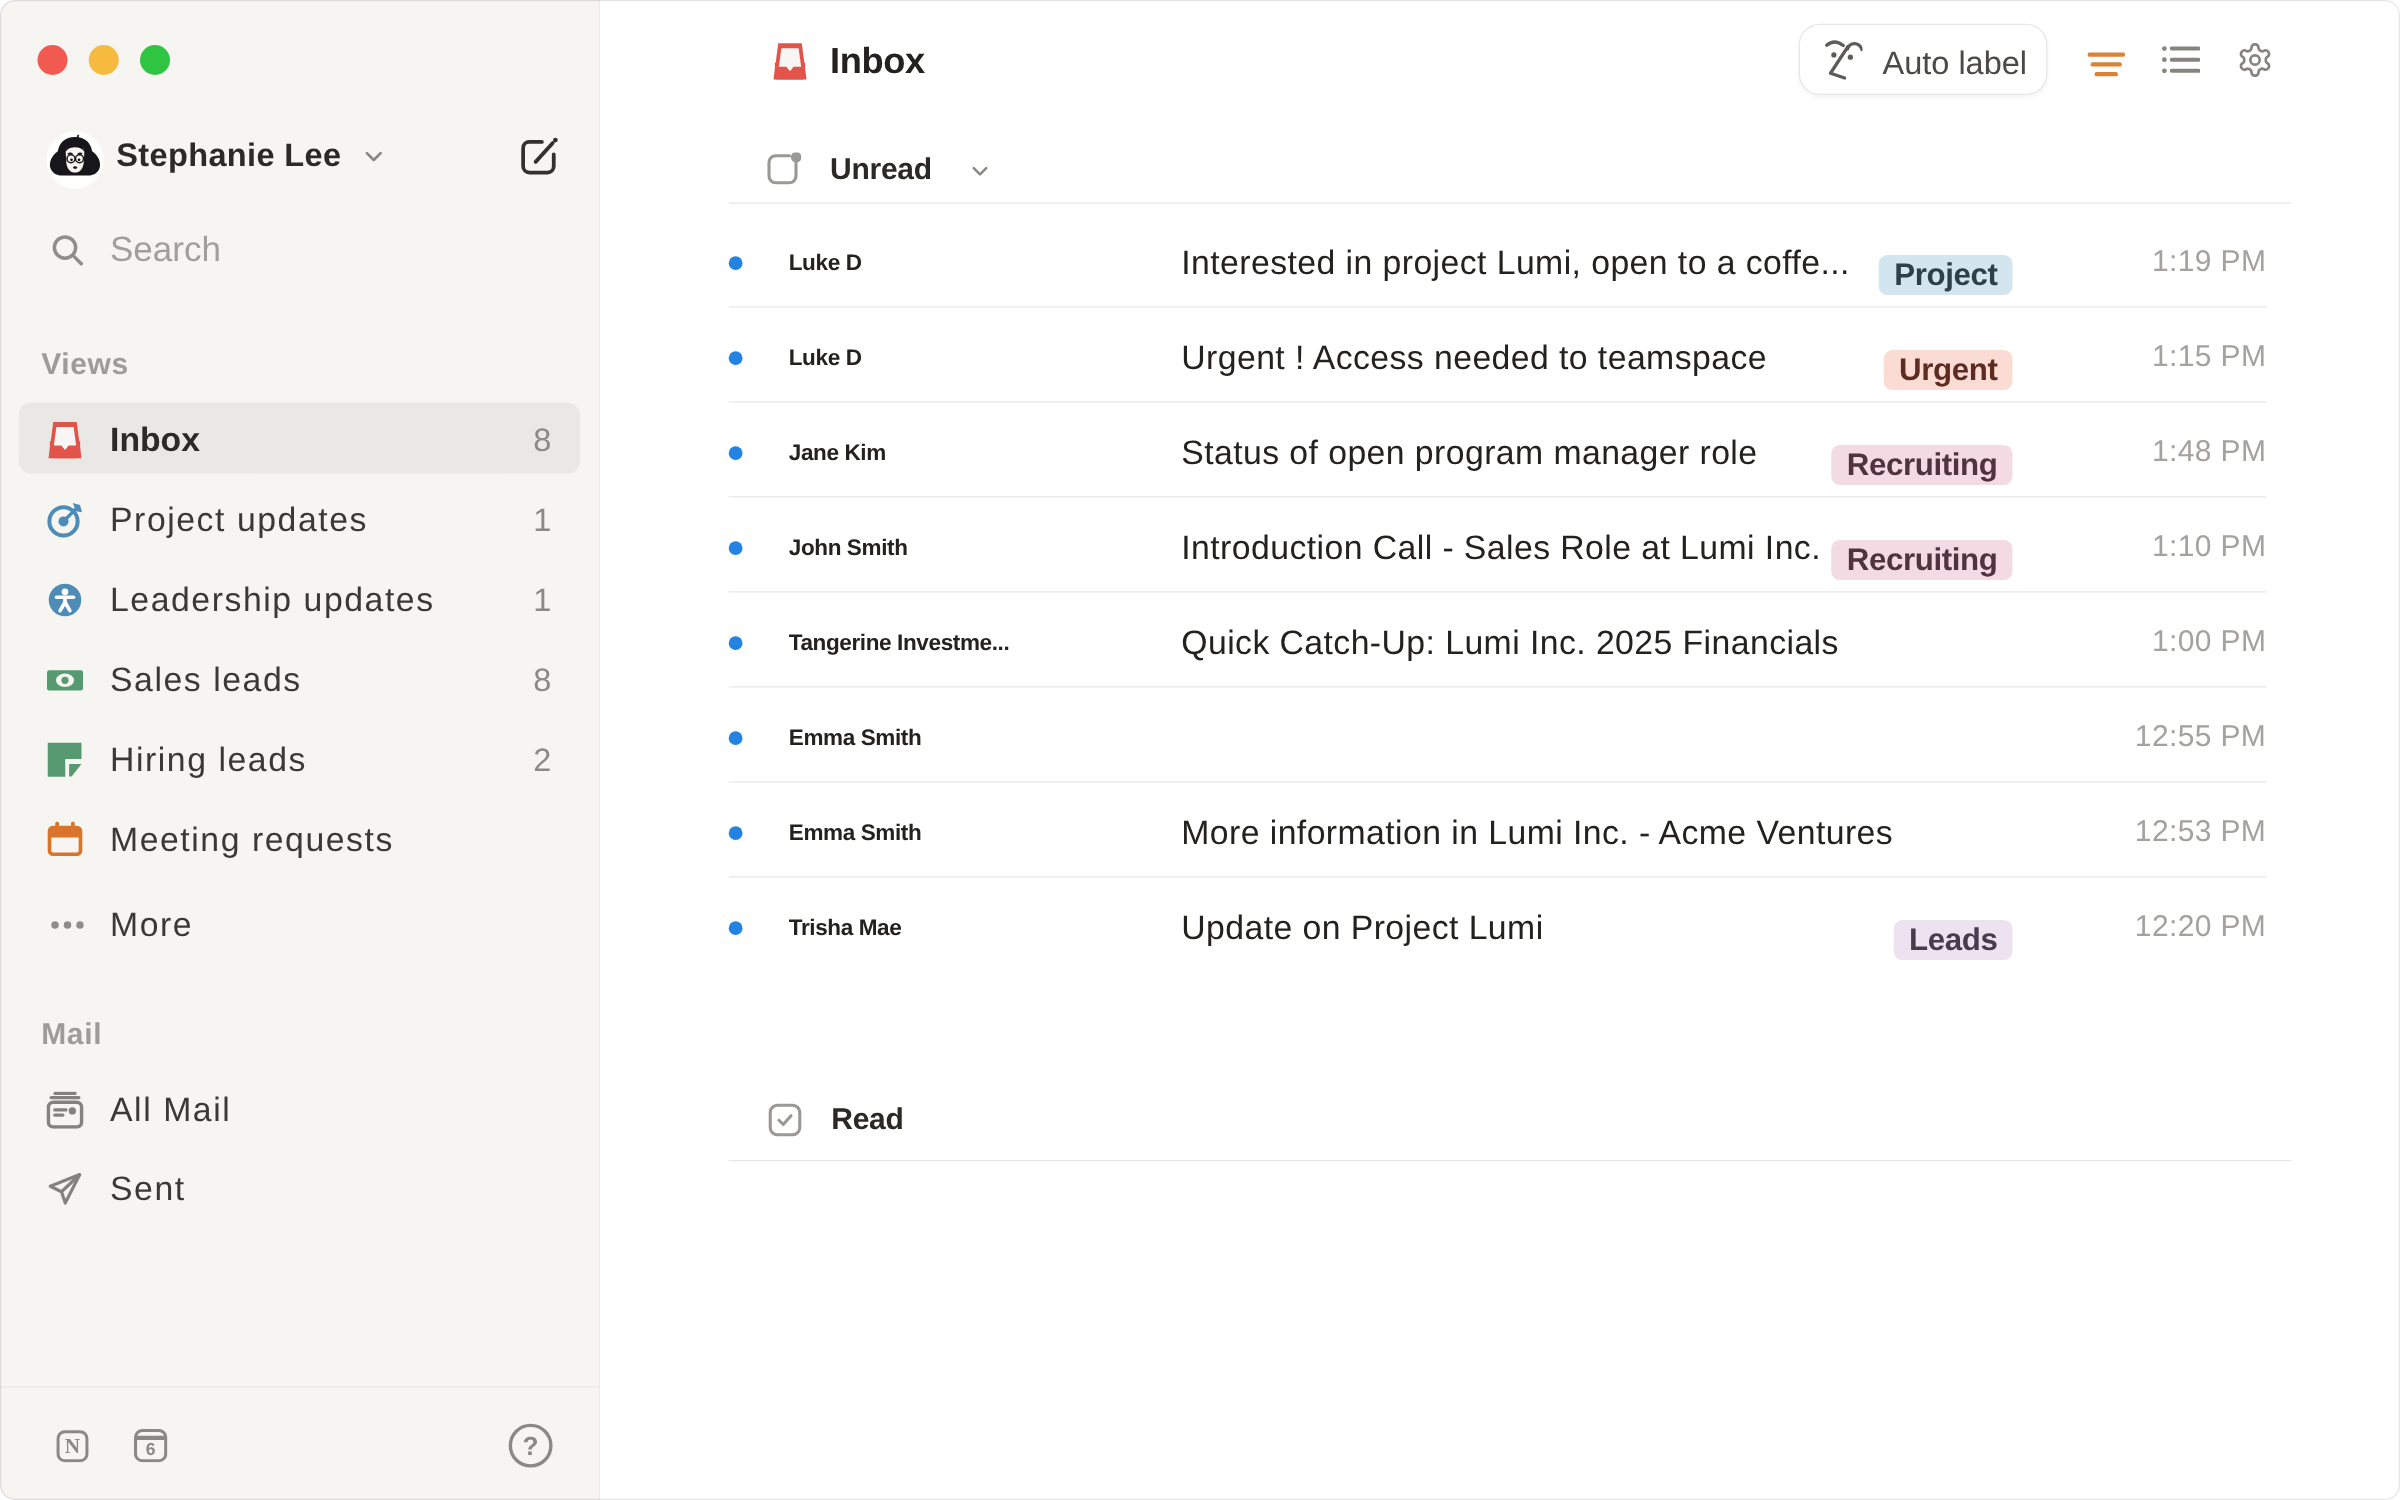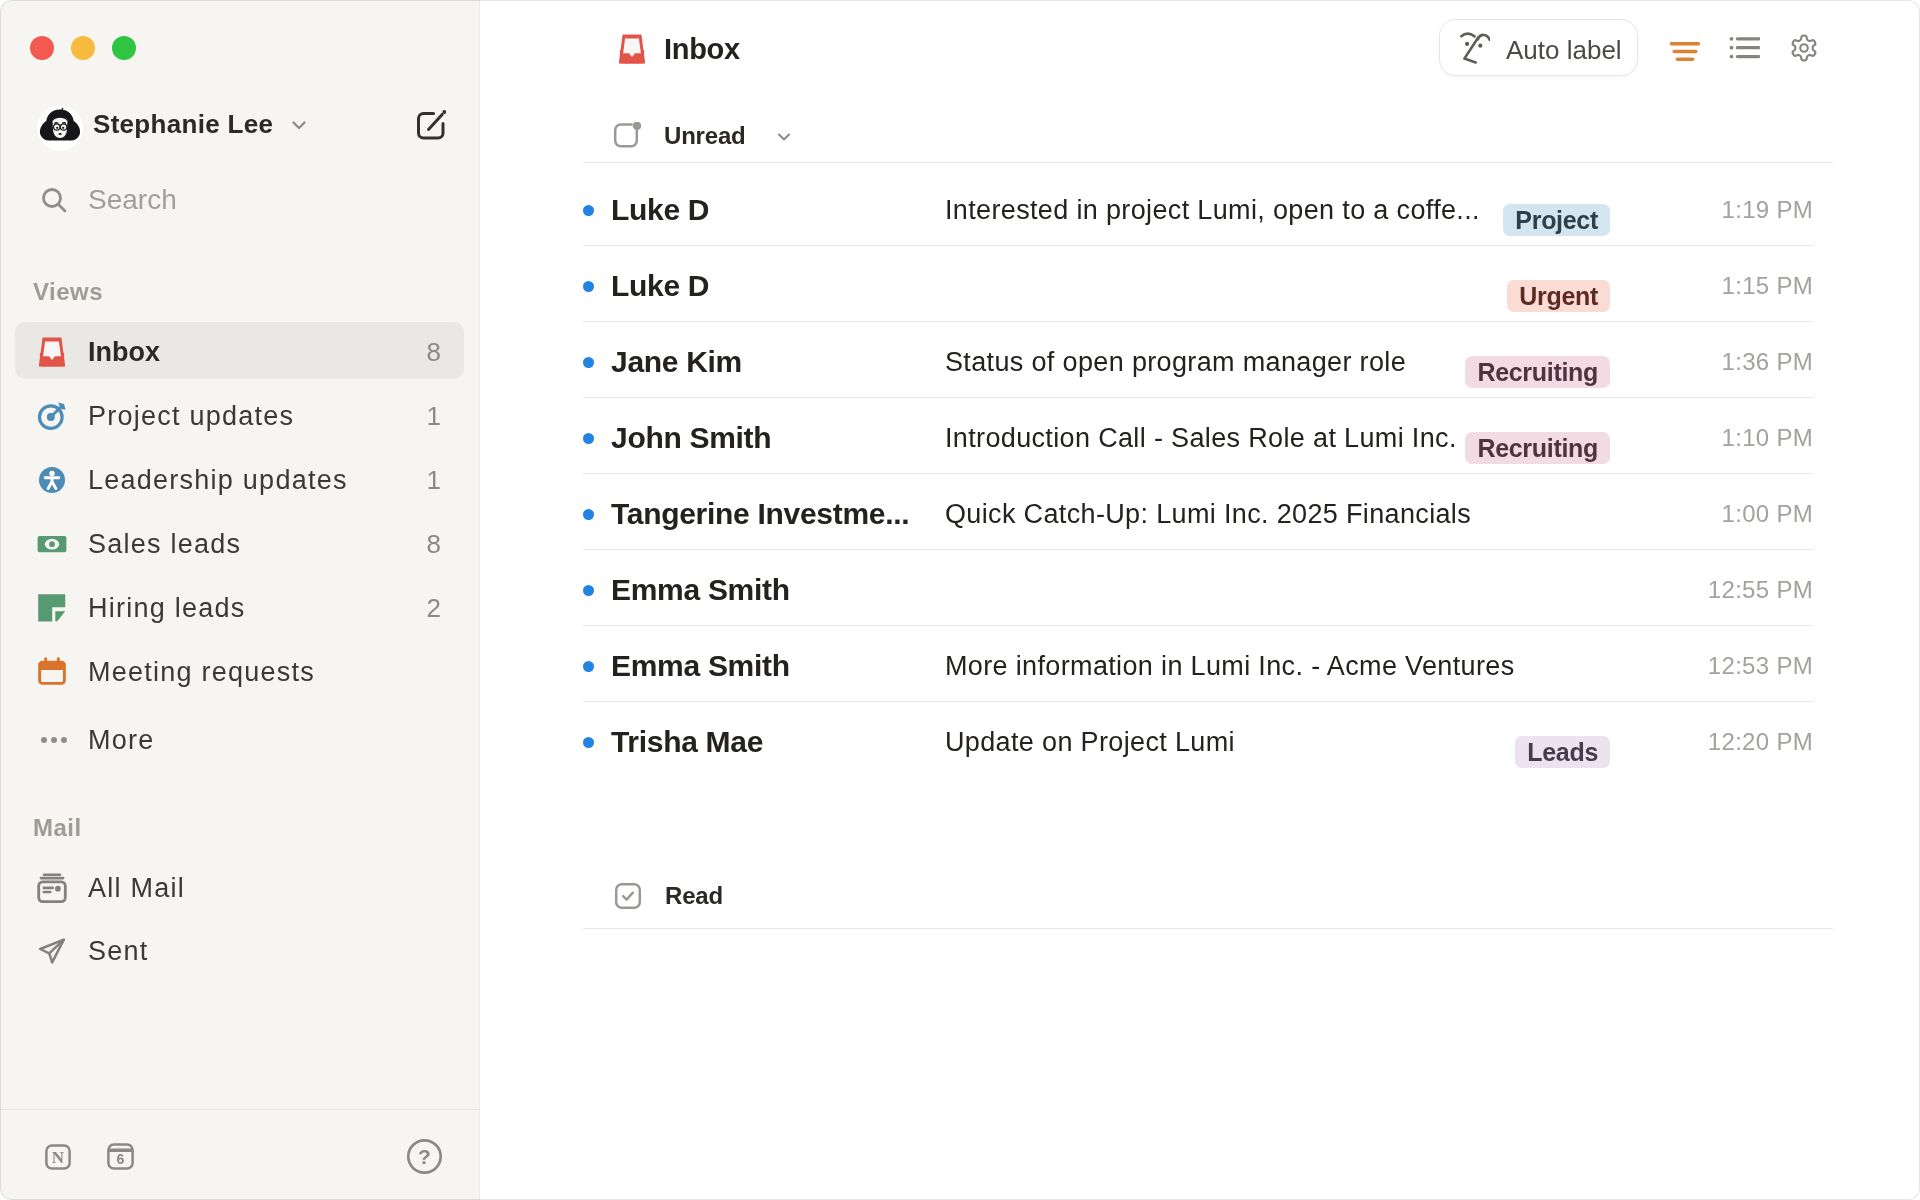--- a/index.html
+++ b/index.html
@@ -16,21 +16,21 @@
 .srow .tx { position:absolute; left:88px; font-size:27px; color:#3a3935; letter-spacing:1.25px; white-space:nowrap; }
 .srow .ct { position:absolute; right:39px; font-size:26px; color:#8b8a86; }
 .slabel { position:absolute; left:33px; font-size:24px; font-weight:700; color:#9d9c97; letter-spacing:0.5px; }
 .selpill { position:absolute; left:15px; top:322px; width:449px; height:57px; background:#e9e8e4; border-radius:10px; }
 
 .mrow { position:absolute; width:1230px; display:flex; align-items:center; padding-top:5px; }
 .sep { position:absolute; height:1px; background:#e9e8e5; }
 .tag { position:absolute; height:32px; display:flex; align-items:center; padding:0 12px; border-radius:7px; font-size:25px; font-weight:600; letter-spacing:-0.3px;margin-top:20px; }
 .time { position:absolute; right:0; font-size:24px; color:#a4a29e; letter-spacing:0.3px; }
 .bdot { position:absolute; left:0; width:11px; height:11px; background:#2383e2; border-radius:50%; }
-.sender { position:absolute; left:28px; font-size:30px; font-weight:700; color:#23221f; letter-spacing:-0.3px; white-space:nowrap; }
+.sender { position:absolute; left:48px; font-size:18px; font-weight:700; color:#23221f; letter-spacing:-0.3px; white-space:nowrap; }
 .subject { position:absolute; left:362px; font-size:27px; color:#23221f; letter-spacing:0.35px; white-space:nowrap; }
 .seclabel { font-size:24px; font-weight:700; color:#2a2926; letter-spacing:-0.2px; }
 </style>
 </head>
 <body>
 <div class="win">
     <div style="position:absolute; inset:0; border-radius:12px; box-shadow:inset 0 0 0 1px rgba(0,0,0,0.10); z-index:99; pointer-events:none;"></div>
 <aside>
   <div class="dot" style="left:30px; background:#f25a51;"></div>
   <div class="dot" style="left:71px; background:#f6ba3f;"></div>
@@ -235,30 +235,31 @@
     <span class="bdot"></span>
         <span class="sender">Luke D</span>
         <span class="subject">Interested in project Lumi, open to a coffe...</span>
     <span class="tag" style="right:203px; background:#d3e5ef; color:#2c4048;">Project</span>
         <span class="time">1:19 PM</span>
   </div>
   <div class="sep" style="left:102px; top:245px; width:1230px;"></div>
   <div class="mrow" style="top:246px; height:75px; left:102px;">
     <span class="bdot"></span>
         <span class="sender">Luke D</span>
+        <span class="subject">Urgent ! Access needed to teamspace</span>
     <span class="tag" style="right:203px; background:#fadcd4; color:#5d2b22;">Urgent</span>
         <span class="time">1:15 PM</span>
   </div>
   <div class="sep" style="left:102px; top:321px; width:1230px;"></div>
   <div class="mrow" style="top:322px; height:75px; left:102px;">
     <span class="bdot"></span>
         <span class="sender">Jane Kim</span>
         <span class="subject">Status of open program manager role</span>
     <span class="tag" style="right:203px; background:#f3dbe3; color:#51333f;">Recruiting</span>
-        <span class="time">1:36 PM</span>
+        <span class="time">1:48 PM</span>
   </div>
   <div class="sep" style="left:102px; top:397px; width:1230px;"></div>
   <div class="mrow" style="top:398px; height:75px; left:102px;">
     <span class="bdot"></span>
         <span class="sender">John Smith</span>
         <span class="subject">Introduction Call - Sales Role at Lumi Inc.</span>
     <span class="tag" style="right:203px; background:#f3dbe3; color:#51333f;">Recruiting</span>
         <span class="time">1:10 PM</span>
   </div>
   <div class="sep" style="left:102px; top:473px; width:1230px;"></div>

